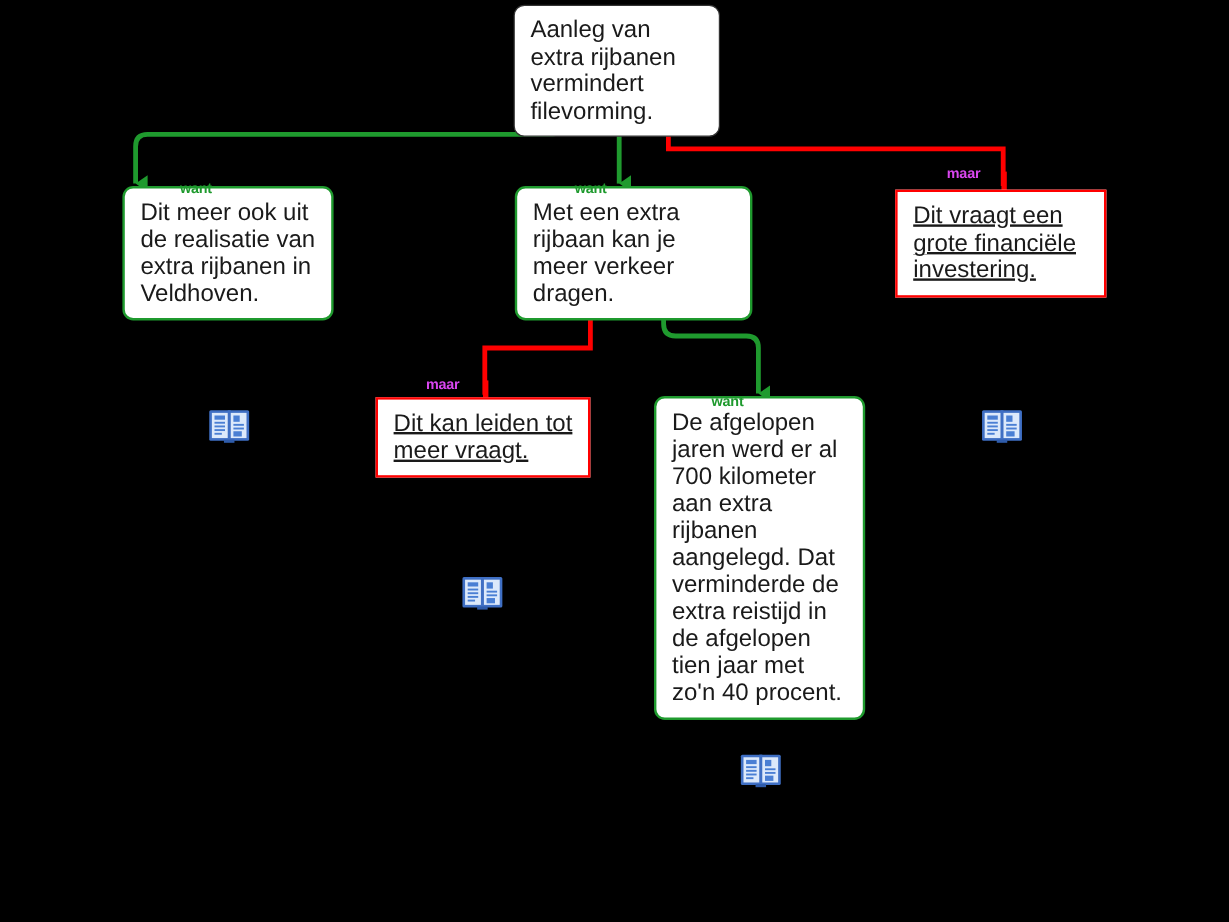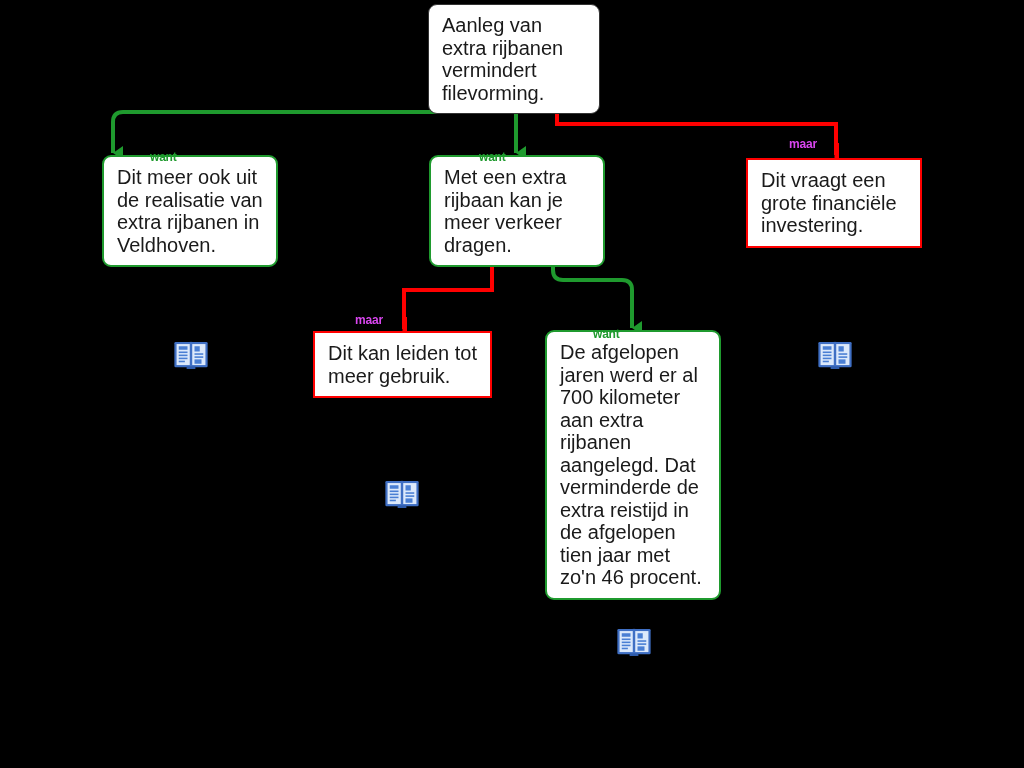--- a/index.html
+++ b/index.html
@@ -38,20 +38,21 @@
     border: 1.5px solid #333333;
     border-radius: 9px;
   }
   .node-pro {
     border: 2.5px solid #1f9a2e;
     border-radius: 9px;
   }
   .node-con {
     border: 2.5px solid #ff0000;
     border-radius: 0;
+    text-decoration: underline;
   }
   .edge-label {
     position: absolute;
     font-size: 12px;
     font-weight: bold;
     letter-spacing: -0.2px;
     z-index: 6;
     white-space: nowrap;
   }
   .label-pro { color: #1f9a2e; margin-top: 14px; }
@@ -98,34 +99,34 @@
   </svg>
 
   <div class="node node-root" style="left:428px; top:4px; width:172px; min-height:76px;">
     <span>Aanleg van extra rijbanen vermindert filevorming.</span>
   </div>
 
   <div class="node node-pro" style="left:102px; top:155px; width:176px; min-height:101px;">
     <span>Dit meer ook uit de realisatie van extra rijbanen in Veldhoven.</span>
   </div>
 
-  <div class="node node-pro" style="left:429px; top:155px; width:176px; min-height:79px;">
+  <div class="node node-pro" style="left:429px; top:155px; width:198px; min-height:79px;">
     <span>Met een extra rijbaan kan je meer verkeer dragen.</span>
   </div>
 
   <div class="node node-con" style="left:746px; top:158px; width:176px; min-height:73px;">
     <span>Dit vraagt een grote financiële investering.</span>
   </div>
 
   <div class="node node-con" style="left:313px; top:331px; width:179px; min-height:64px;">
-    <span>Dit kan leiden tot meer gebruik.</span>
+    <span>Dit kan leiden tot meer vraagt.</span>
   </div>
 
   <div class="node node-pro" style="left:545px; top:330px; width:176px; min-height:216px;">
-    <span>De afgelopen jaren werd er al 700 kilometer aan extra rijbanen aangelegd. Dat verminderde de extra reistijd in de afgelopen tien jaar met zo'n 46 procent.</span>
+    <span>De afgelopen jaren werd er al 700 kilometer aan extra rijbanen aangelegd. Dat verminderde de extra reistijd in de afgelopen tien jaar met zo'n 40 procent.</span>
   </div>
 
   <div class="edge-label label-pro" style="left:150px; top:136px;">want</div>
 
   <div class="edge-label label-pro" style="left:479px; top:136px;">want</div>
 
   <div class="edge-label label-con" style="left:789px; top:137px;">maar</div>
 
   <div class="edge-label label-con" style="left:355px; top:313px;">maar</div>
 

